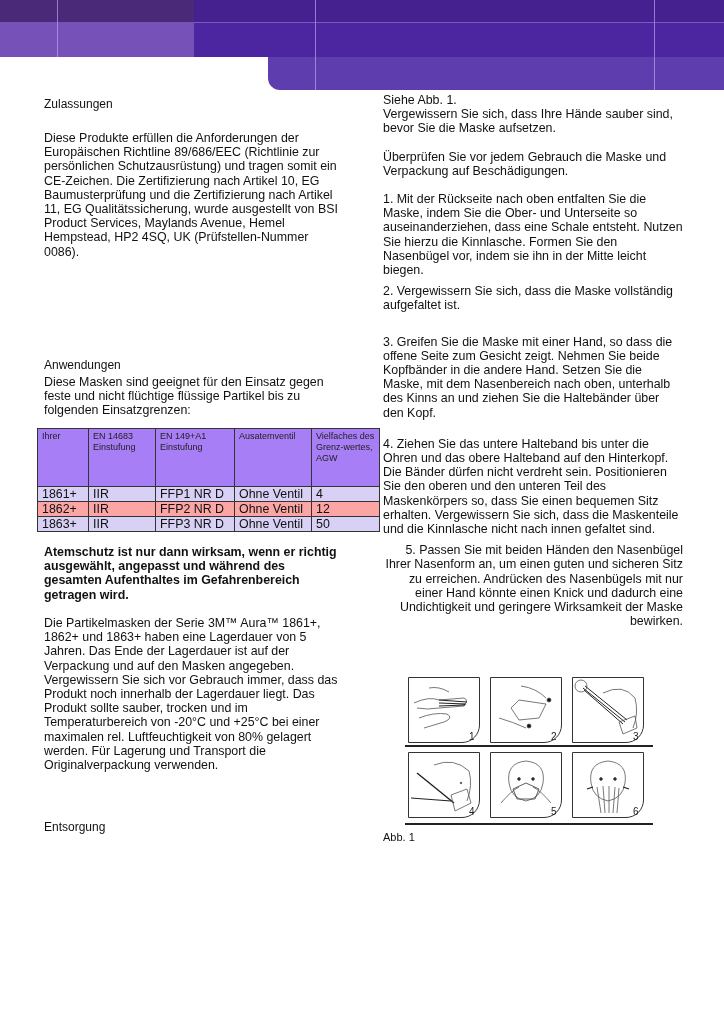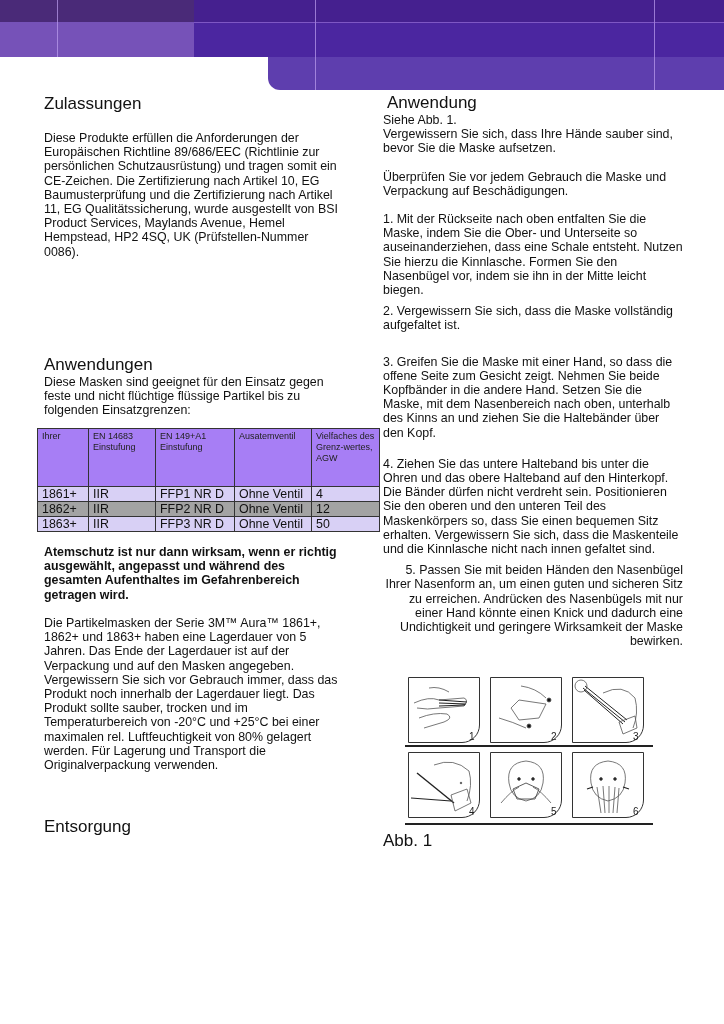--- a/index.html
+++ b/index.html
@@ -15,38 +15,38 @@
   .b2 { left: 194px; top: 0; width: 530px; height: 22px; background: #45208f; }
   .b3 { left: 0; top: 22px; width: 194px; height: 35px; background: #7652b8; }
   .b4 { left: 194px; top: 22px; width: 530px; height: 35px; background: #4b26a0; }
   .b5 { left: 268px; top: 57px; width: 456px; height: 33px; background: #5e3eae; border-bottom-left-radius: 12px; }
   .vline { position: absolute; width: 1px; background: rgba(190,160,240,0.7); }
   .hline { position: absolute; height: 1px; background: rgba(160,120,220,0.6); }
 
   .col { position: absolute; font-size: 12.4px; line-height: 14.2px; }
   .left { left: 44px; width: 300px; }
   .right { left: 383px; width: 300px; }
-  h2 { font-weight: normal; font-size: 17px; margin: 0; line-height: 20px; }
+  h2 { font-weight: normal; font-size: 12px; margin: 0; line-height: 20px; }
   p { margin: 0; }
   .bold { font-weight: bold; }
 
   
   table.spec { border-collapse: collapse; position: absolute; left: 37px; top: 428px; width: 343px; font-size: 12.4px; }
   table.spec td { border: 1px solid #333; padding: 0 4px; vertical-align: top; }
   table.spec tr.head td { background: #a77ef5; font-size: 9px; line-height: 11px; height: 55px; padding-top: 2px; color: #222; }
   table.spec tr.light td { background: #d8d0f5; line-height: 14px; }
-  table.spec tr.dark td { background: #a3a3a3; line-height: 14px; }
+  table.spec tr.dark td { background: #fca5a5; line-height: 14px; }
 
   
   .figure { position: absolute; left: 405px; top: 675px; width: 245px; }
   .panel { position: absolute; width: 70px; height: 64px; border: 1px solid #333; border-right: 1.5px solid #333; border-bottom: 1.5px solid #333; border-bottom-right-radius: 18px; background: #fff; overflow: hidden; }
   .panel svg { position: absolute; left: 0; top: 0; }
   .panel-num { position: absolute; font-size: 10px; color: #222; }
   .rule { position: absolute; height: 2px; background: #222; }
-  .caption { position: absolute; left: 383px; top: 831px; font-size: 17px; }
+  .caption { position: absolute; left: 383px; top: 831px; font-size: 11px; }
 </style>
 </head>
 <body>
 
 <div class="banner">
   <div class="band b1"></div>
   <div class="band b2"></div>
   <div class="band b3"></div>
   <div class="band b4"></div>
   <div class="band b5"></div>
@@ -105,21 +105,20 @@
 
 <div class="col left" style="top:616px;">
   <p>Die Partikelmasken der Serie 3M™ Aura™ 1861+, 1862+ und 1863+ haben eine Lagerdauer von 5 Jahren. Das Ende der Lagerdauer ist auf der Verpackung und auf den Masken angegeben. Vergewissern Sie sich vor Gebrauch immer, dass das Produkt noch innerhalb der Lagerdauer liegt. Das Produkt sollte sauber, trocken und im Temperaturbereich von -20°C und +25°C bei einer maximalen rel. Luftfeuchtigkeit von 80% gelagert werden. Für Lagerung und Transport die Originalverpackung verwenden.</p>
 </div>
 
 <div class="col left" style="top:817px;">
   <h2>Entsorgung</h2>
 </div>
 
 <div class="col right" style="top:93px;">
-  <h2 style="margin-left:4px;">Anwendung</h2>
   <p>Siehe Abb. 1.</p>
   <p>Vergewissern Sie sich, dass Ihre Hände sauber sind, bevor Sie die Maske aufsetzen.</p>
   <p style="margin-top:14px;">Überprüfen Sie vor jedem Gebrauch die Maske und Verpackung auf Beschädigungen.</p>
   <p style="margin-top:14px;">1. Mit der Rückseite nach oben entfalten Sie die Maske, indem Sie die Ober- und Unterseite so auseinanderziehen, dass eine Schale entsteht. Nutzen Sie hierzu die Kinnlasche. Formen Sie den Nasenbügel vor, indem sie ihn in der Mitte leicht biegen.</p>
   <p style="margin-top:7px;">2. Vergewissern Sie sich, dass die Maske vollständig aufgefaltet ist.</p>
   <p style="margin-top:22px;">3. Greifen Sie die Maske mit einer Hand, so dass die offene Seite zum Gesicht zeigt. Nehmen Sie beide Kopfbänder in die andere Hand. Setzen Sie die Maske, mit dem Nasenbereich nach oben, unterhalb des Kinns an und ziehen Sie die Haltebänder über den Kopf.</p>
   <p style="margin-top:17px;">4. Ziehen Sie das untere Halteband bis unter die Ohren und das obere Halteband auf den Hinterkopf. Die Bänder dürfen nicht verdreht sein. Positionieren Sie den oberen und den unteren Teil des Maskenkörpers so, dass Sie einen bequemen Sitz erhalten. Vergewissern Sie sich, dass die Maskenteile und die Kinnlasche nicht nach innen gefaltet sind.</p>
   <p style="margin-top:7px;text-align:right;">5. Passen Sie mit beiden Händen den Nasenbügel Ihrer Nasenform an, um einen guten und sicheren Sitz zu erreichen. Andrücken des Nasenbügels mit nur einer Hand könnte einen Knick und dadurch eine Undichtigkeit und geringere Wirksamkeit der Maske bewirken.</p>
 </div>
 

